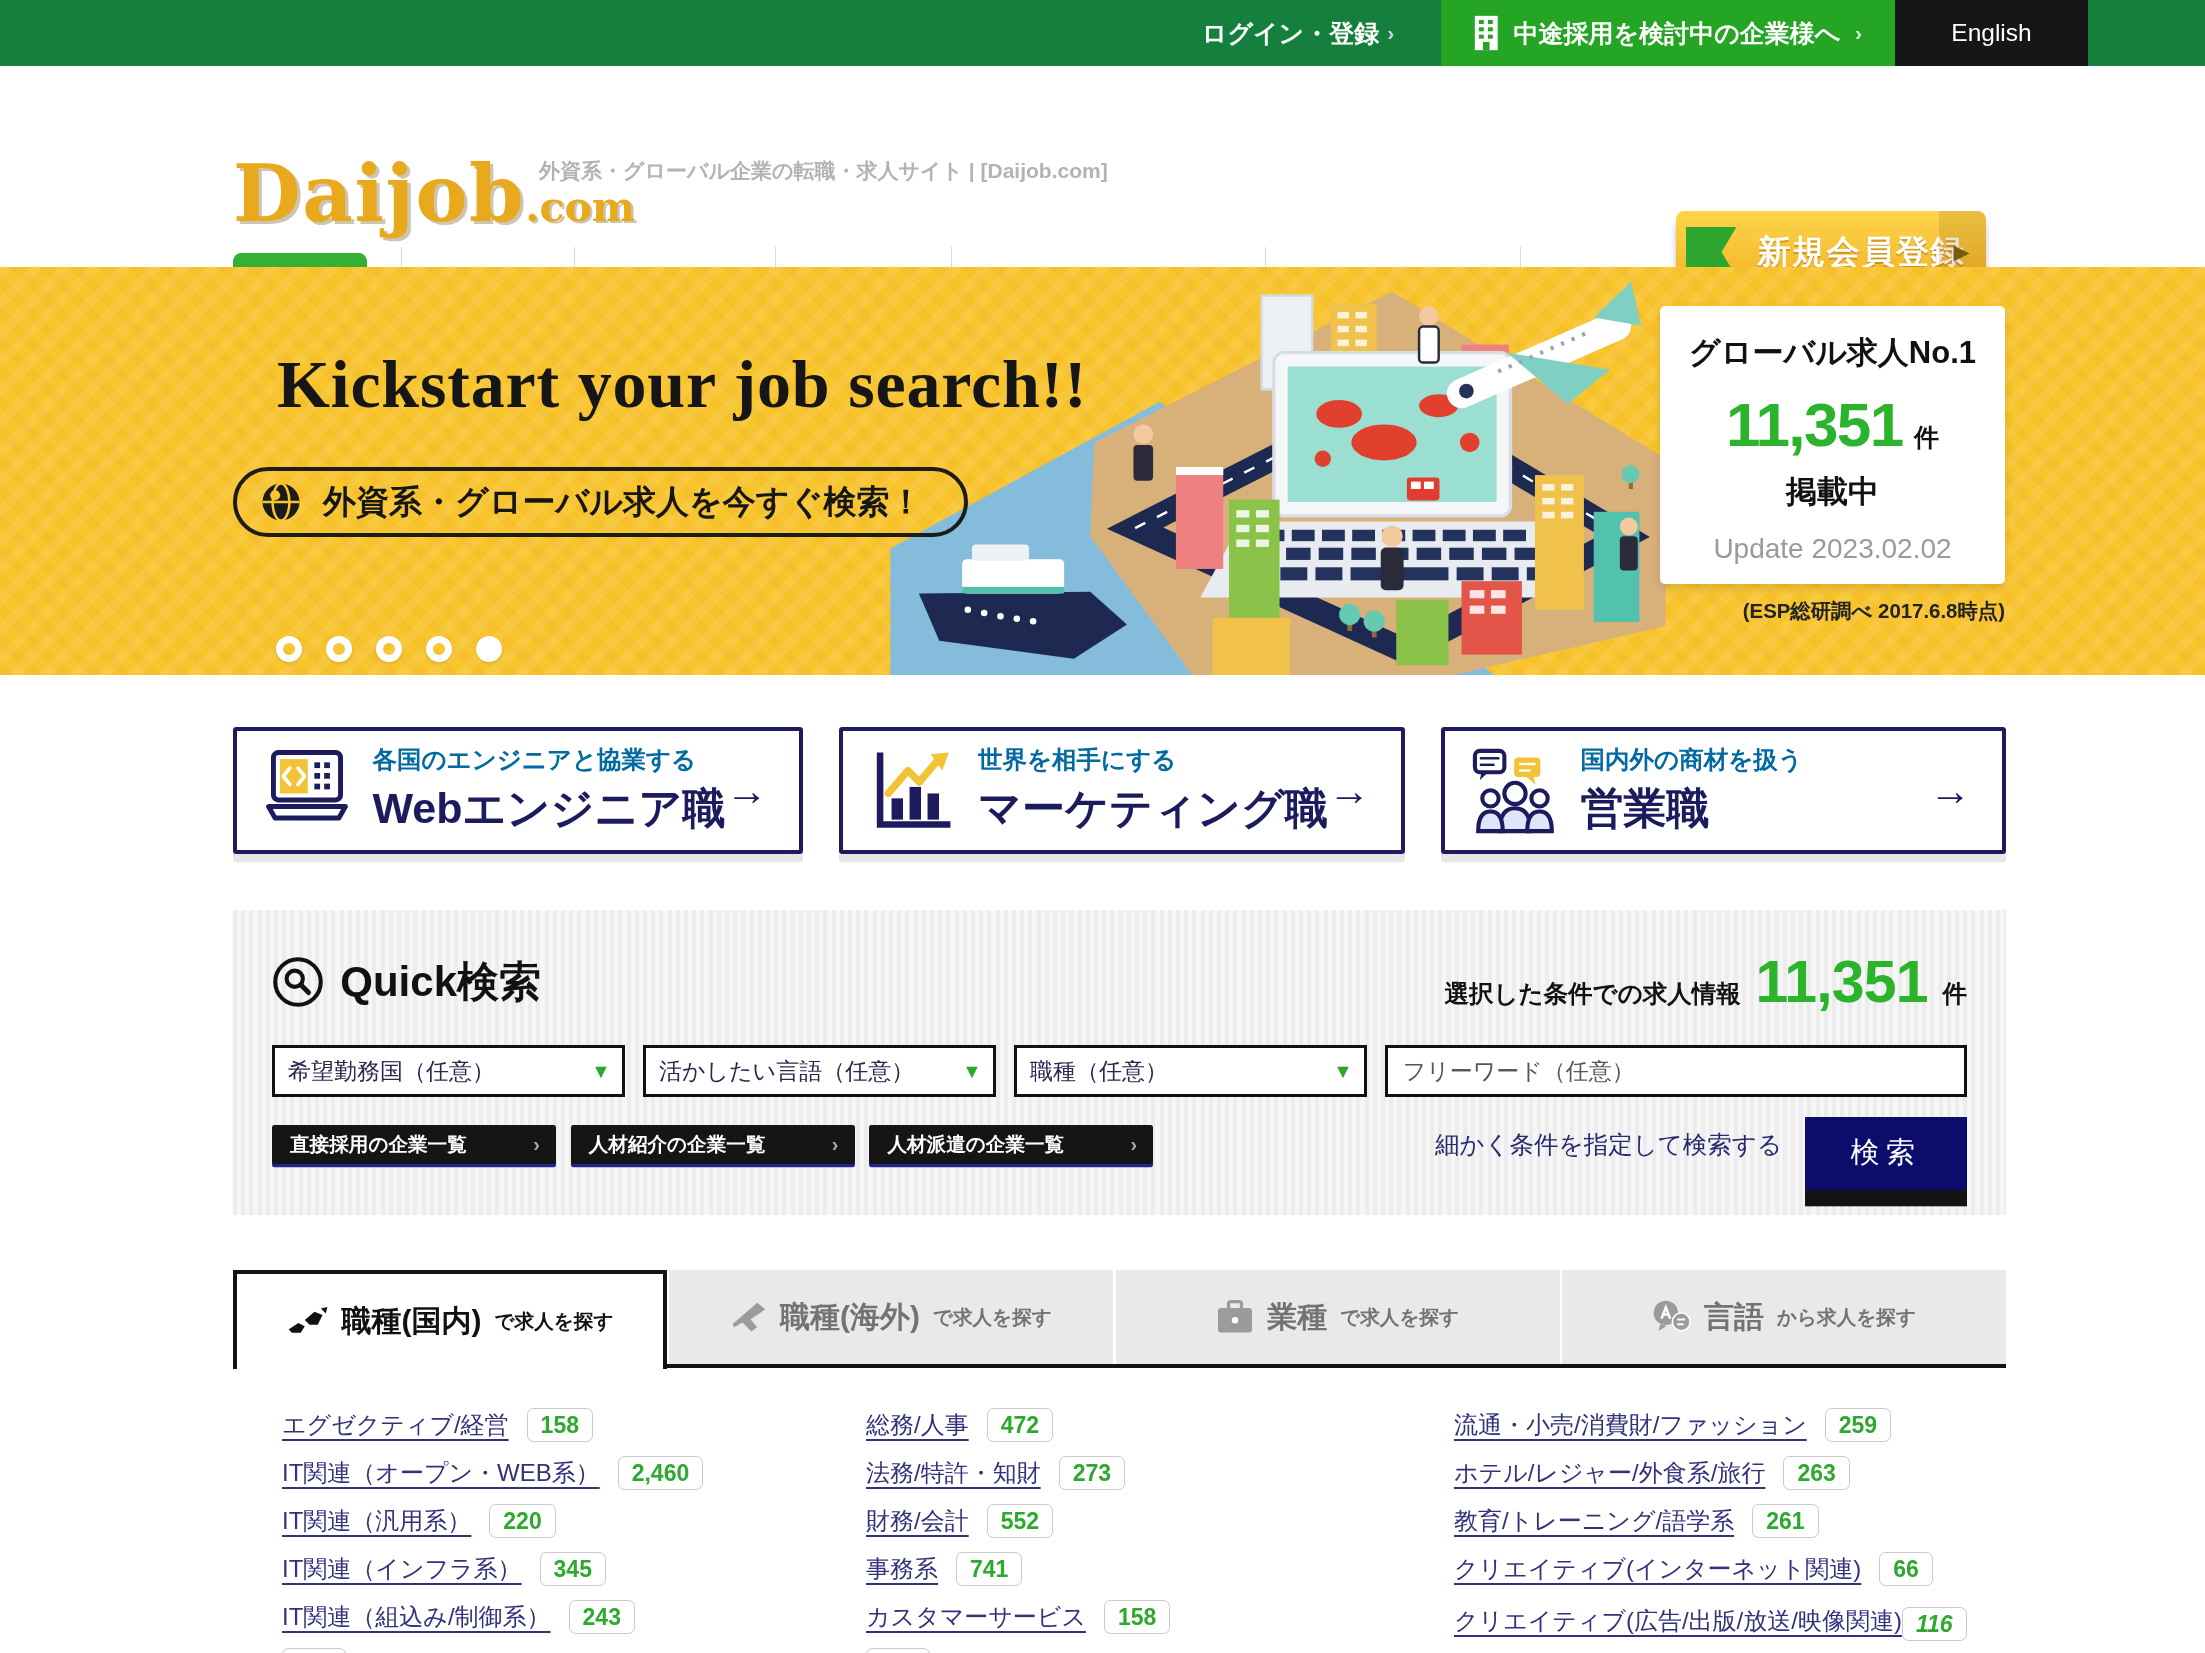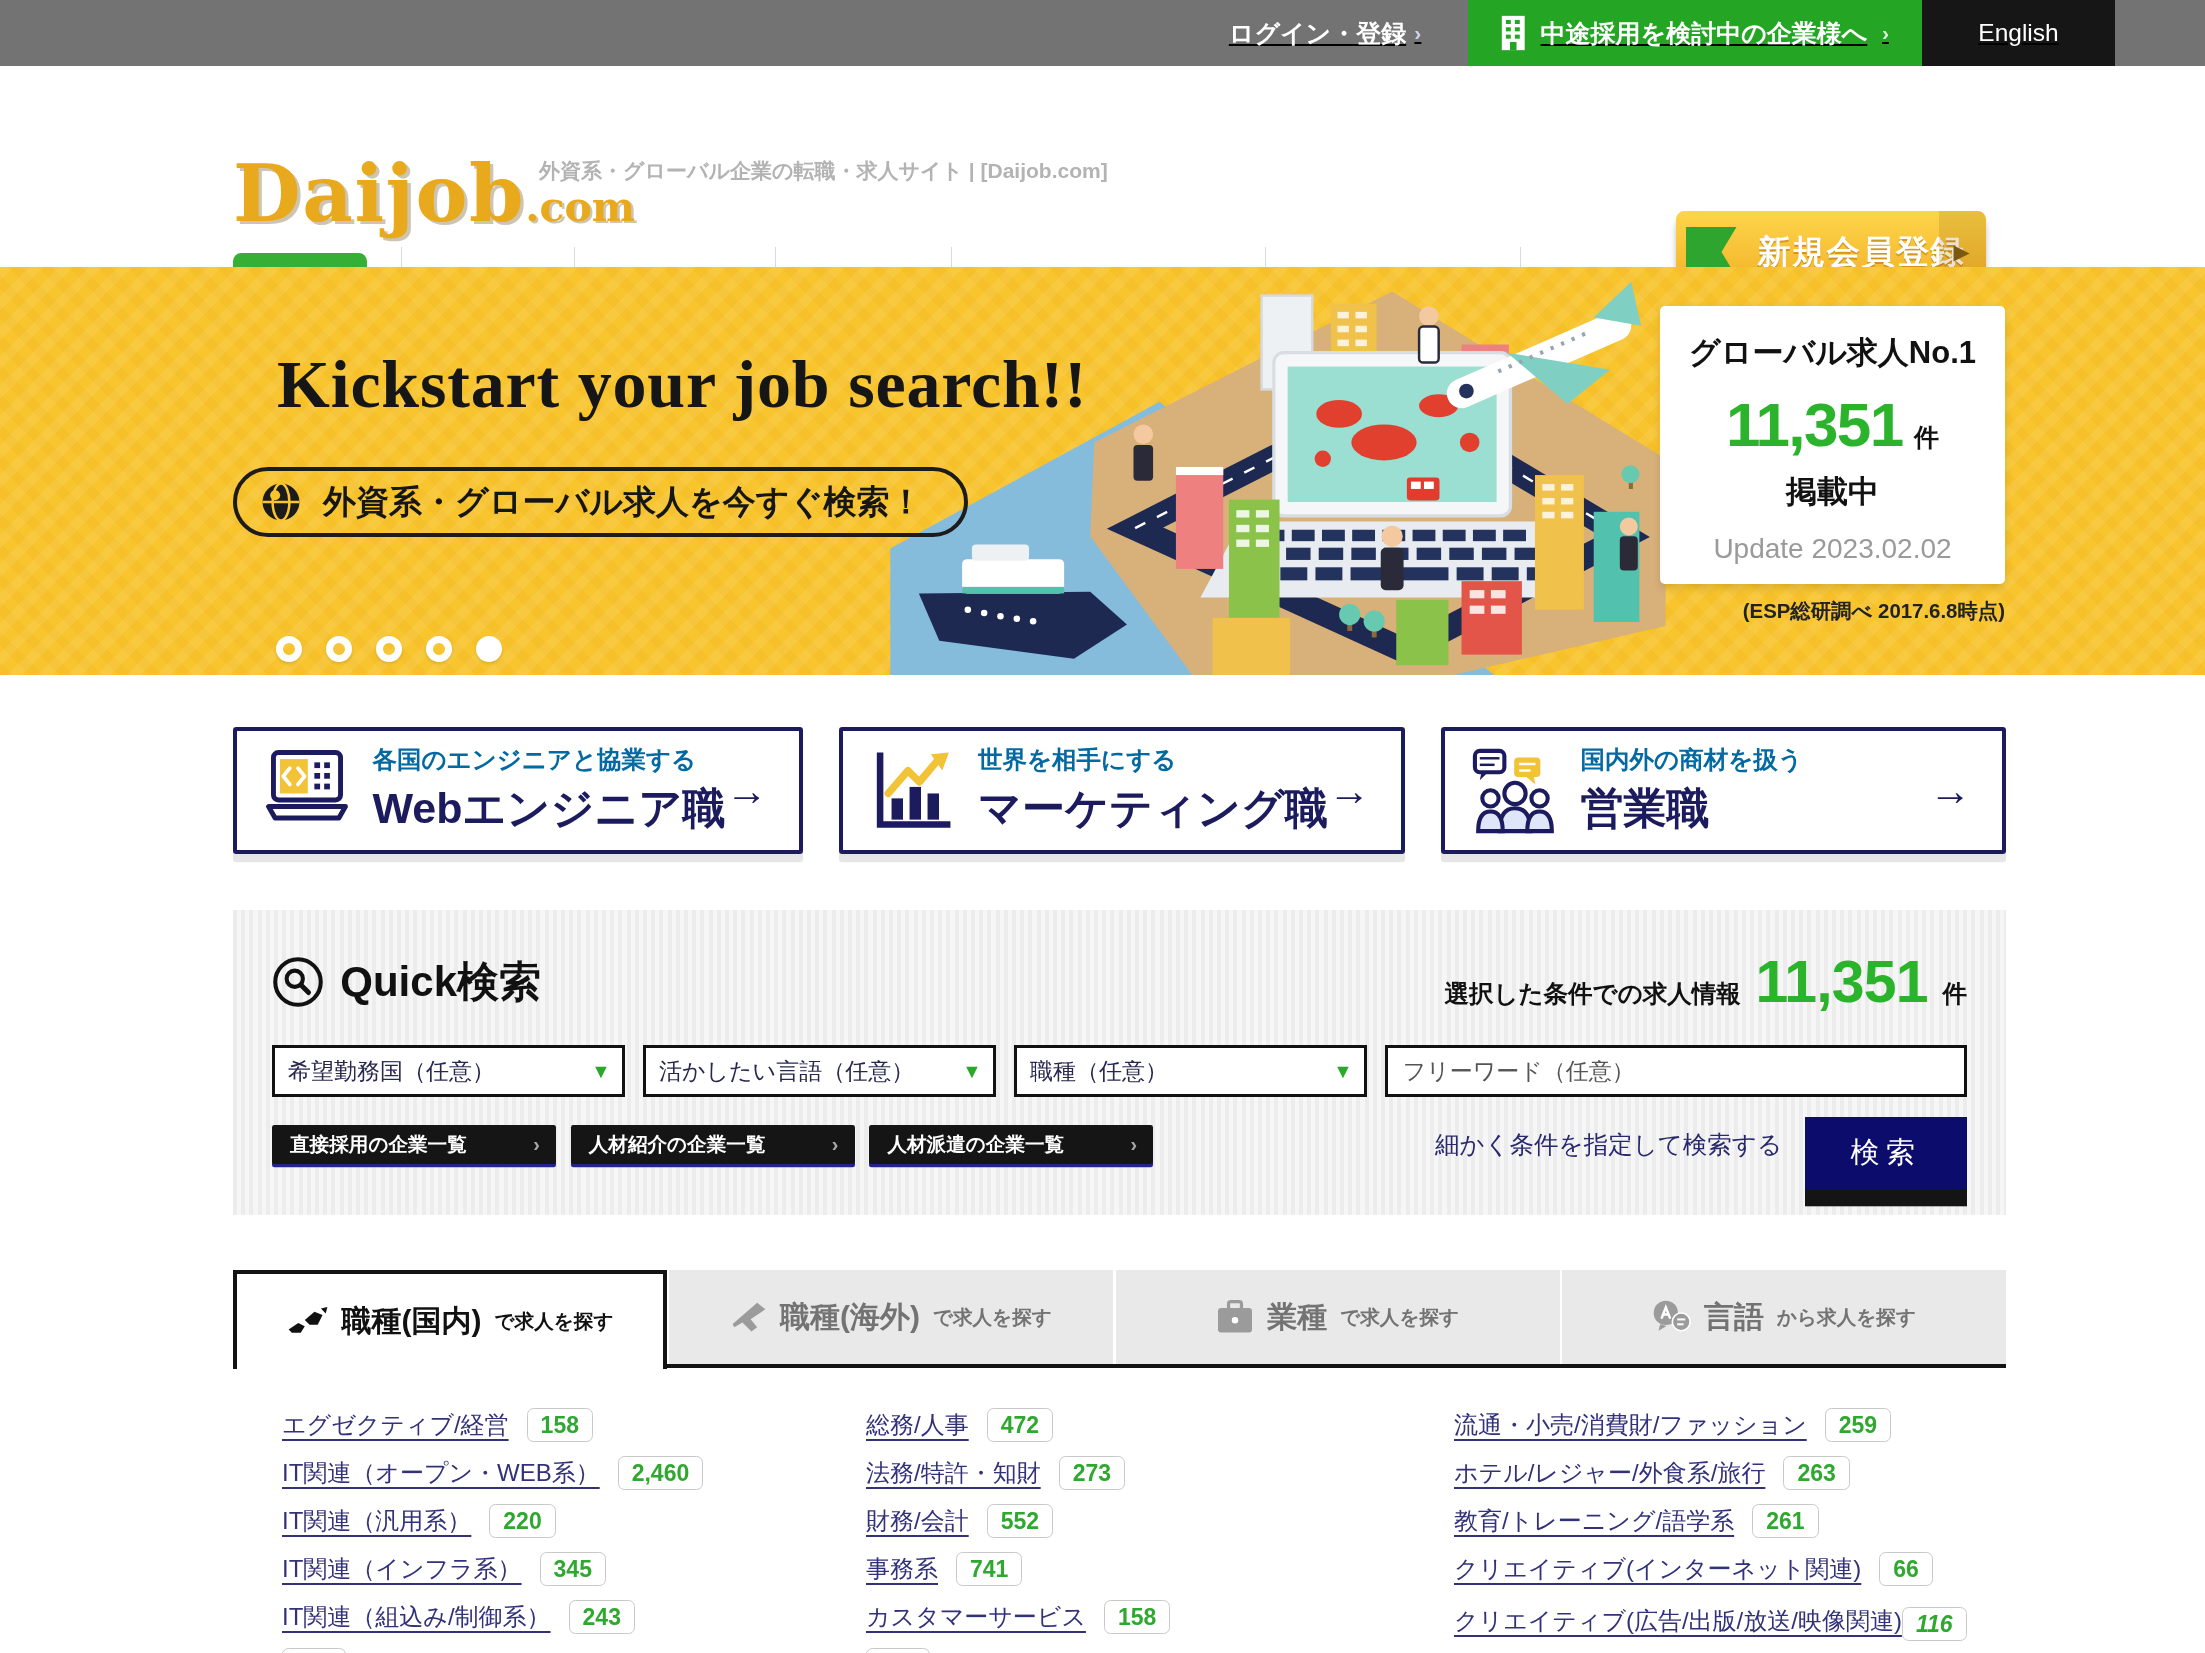--- a/index.html
+++ b/index.html
@@ -1,22 +1,22 @@
 <!DOCTYPE html>
 <html style="font-size:13px"><head>
 <meta charset="utf-8">
 <style>
   * { margin:0; padding:0; box-sizing:border-box; }
   html,body { width:2205px; height:1653px; overflow:hidden; background:#fff;
               font-family:"Liberation Sans", sans-serif; }
   .page { position:relative; width:2205px; height:1653px; overflow:hidden; background:#fff; }
 
   
-  .topbar { position:absolute; top:0; left:0; width:2205px; height:66px; background:#737373;
-            display:flex; align-items:stretch; justify-content:flex-end; padding-right:90px;text-decoration:underline; }
+  .topbar { position:absolute; top:0; left:0; width:2205px; height:66px; background:#15803d;
+            display:flex; align-items:stretch; justify-content:flex-end; padding-right:117px; }
   .login { align-self:center; color:#fff; font-size:25px; font-weight:bold; margin-right:47px;
            display:flex; align-items:center; gap:8.2px; cursor:pointer; }
   .login .chev { font-size:21px; color:#cfd2ee; }
   .employer-btn { background:#24a524; color:#fff; font-size:25px; font-weight:bold;
                   display:flex; align-items:center; gap:14.7px; padding:0 33px; cursor:pointer; }
   .employer-btn .chev { font-size:21px; color:#d8f2d8; }
   .english-btn { background:#161616; color:#fff; width:193px; display:flex; align-items:center;
                  justify-content:center; font-size:24.5px; cursor:pointer; }
 
   

